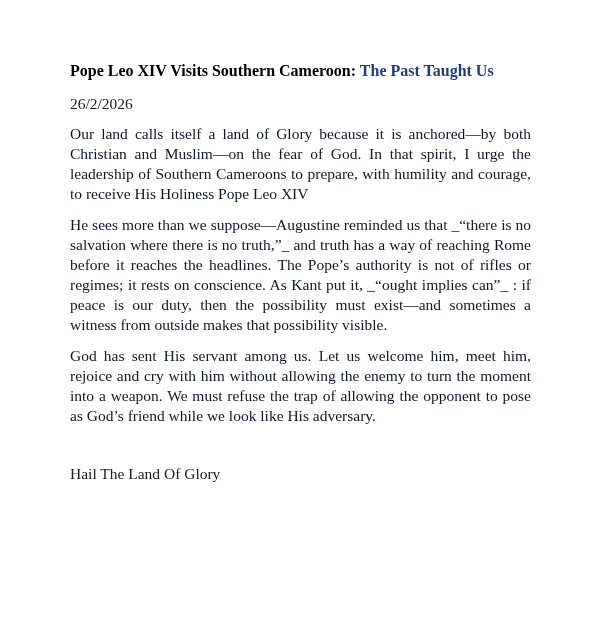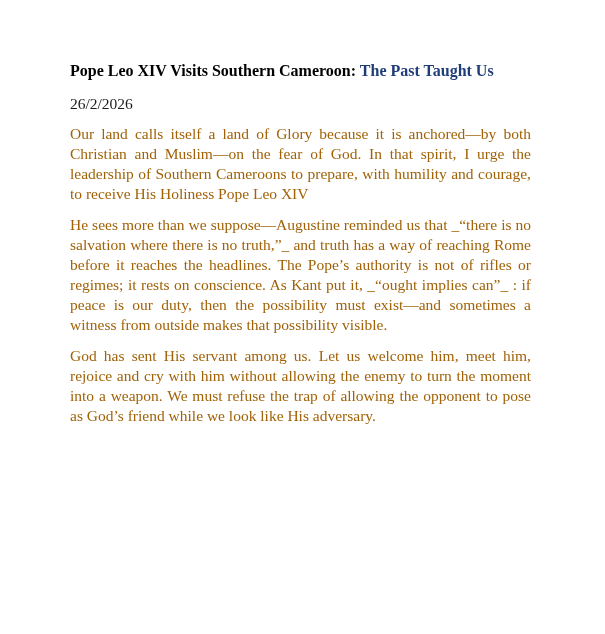--- a/index.html
+++ b/index.html
@@ -35,21 +35,21 @@
     font-size: 15.5px;
     line-height: 20px;
     margin: 12px 0 10px 0;
     color: #1b1b1b;
   }
   .para {
     font-size: 15.5px;
     line-height: 20px;
     margin: 0 8px 11px 0;
     text-align: justify;
-    color: #a16207;
+    color: #0f172a;
   }
   .closing {
     font-size: 15.5px;
     line-height: 20px;
     margin: 38px 0 0 0;
     color: #1b1b1b;
   }
 </style>
 </head>
 <body>
@@ -59,13 +59,14 @@
 
   <p class="date">26/2/2026</p>
 
   <p class="para">Our land calls itself a land of Glory because it is anchored—by both Christian and Muslim—on the fear of God. In that spirit, I urge the leadership of Southern Cameroons to prepare, with humility and courage, to receive His Holiness Pope Leo XIV</p>
 
   <p class="para">He sees more than we suppose—Augustine reminded us that _“there is no salvation where there is no truth,”_ and truth has a way of reaching Rome before it reaches the headlines. The Pope’s authority is not of rifles or regimes; it rests on conscience. As Kant put it, _“ought implies can”_ : if peace is our duty, then the possibility must exist—and sometimes a witness from outside makes that possibility visible.</p>
 
   <p class="para">God has sent His servant among us. Let us welcome him, meet him, rejoice and cry with him without allowing the enemy to turn the moment into a weapon. We must refuse the trap of allowing the opponent to pose as God’s friend while we look like His adversary.</p>
 
 
+  <p class="closing">Hail The Land Of Glory</p>
 </div>
 
 </body></html>

